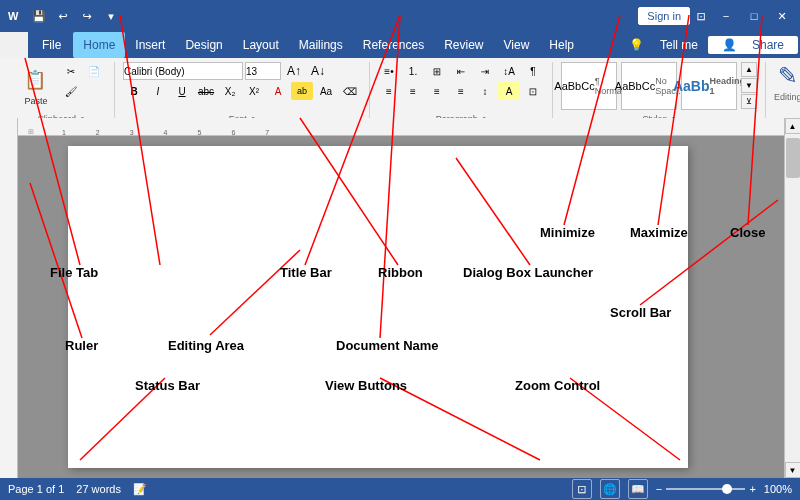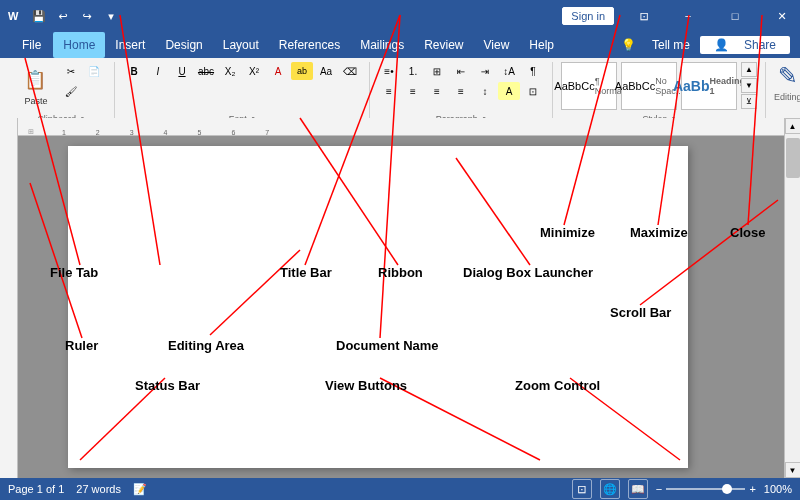--- a/index.html
+++ b/index.html
@@ -11,32 +11,33 @@
       height: 32px;
       display: flex;
       align-items: center;
       justify-content: space-between;
       padding: 0 4px;
       color: white;
     }
     .title-bar-left { display: flex; align-items: center; gap: 4px; }
     .title-bar-icon { width: 20px; height: 20px; background: #2b579a; display: flex; align-items: center; justify-content: center; }
     .title-bar-center { flex: 1; text-align: center; font-size: 12px; color: white; }
-    .title-bar-right { display: flex; align-items: center; gap: 19px; }
+    .title-bar-right { display: flex; align-items: center; gap: 0; }
     .tb-btn { width: 28px; height: 28px; display: flex; align-items: center; justify-content: center; cursor: pointer; color: white; font-size: 11px; border-radius: 2px; }
     .sign-in-btn { background: white; color: #2b579a; border: 1px solid white; padding: 2px 8px; font-size: 11px; cursor: pointer; border-radius: 2px; }
     .quick-access { display: flex; align-items: center; gap: 2px; }
     .qa-btn { width: 22px; height: 22px; display: flex; align-items: center; justify-content: center; cursor: pointer; color: white; font-size: 11px; }
 
     
     .menu-bar {
       background: #2b579a;
       height: 26px;
       display: flex;
-      padding: 0 10px;
+      padding: 0 2px;
+      margin-left: 28px;
     }
     .file-tab {
       background: #2b579a;
       color: white;
       padding: 4px 12px;
       font-size: 12px;
       cursor: pointer;
       height: 26px;
       display: flex;
       align-items: center;
@@ -229,22 +230,22 @@
     <div class="tb-btn close">✕</div>
   </div>
 </div>
 
 <div class="menu-bar">
   <div class="file-tab">File</div>
   <div class="menu-item active">Home</div>
   <div class="menu-item">Insert</div>
   <div class="menu-item">Design</div>
   <div class="menu-item">Layout</div>
+  <div class="menu-item">Mailings</div>
   <div class="menu-item">References</div>
-  <div class="menu-item">Mailings</div>
   <div class="menu-item">Review</div>
   <div class="menu-item">View</div>
   <div class="menu-item">Help</div>
   <div class="menu-spacer"></div>
   <div class="menu-right">
     <span>💡</span>
     <span>Tell me</span>
     <div class="share-btn">
       <span>👤</span>
       <span>Share</span>
@@ -271,20 +272,26 @@
       </div>
     </div>
     <div class="ribbon-group-label">
       <span>Clipboard</span>
       <span class="dialog-launcher">↗</span>
     </div>
   </div>
 
   <div class="ribbon-group">
     <div class="ribbon-group-content" style="flex-direction:column;gap:2px;">
+      <div class="ribbon-row">
+        <input class="font-select" value="Calibri (Body)" style="">
+        <input class="font-size-select" value="13" style="">
+        <div class="ribbon-small-btn" style="font-size:12px;">A↑</div>
+        <div class="ribbon-small-btn" style="font-size:12px;">A↓</div>
+      </div>
       <div class="ribbon-row">
         <div class="ribbon-small-btn bold">B</div>
         <div class="ribbon-small-btn italic">I</div>
         <div class="ribbon-small-btn underline">U</div>
         <div class="ribbon-small-btn" style="text-decoration:line-through;">abc</div>
         <div class="ribbon-small-btn">X₂</div>
         <div class="ribbon-small-btn">X²</div>
         <div class="ribbon-small-btn" style="font-size:10px;color:#c00;">A</div>
         <div class="ribbon-small-btn" style="background:#fde047;font-size:9px;">ab</div>
         <div class="ribbon-small-btn">Aa</div>

